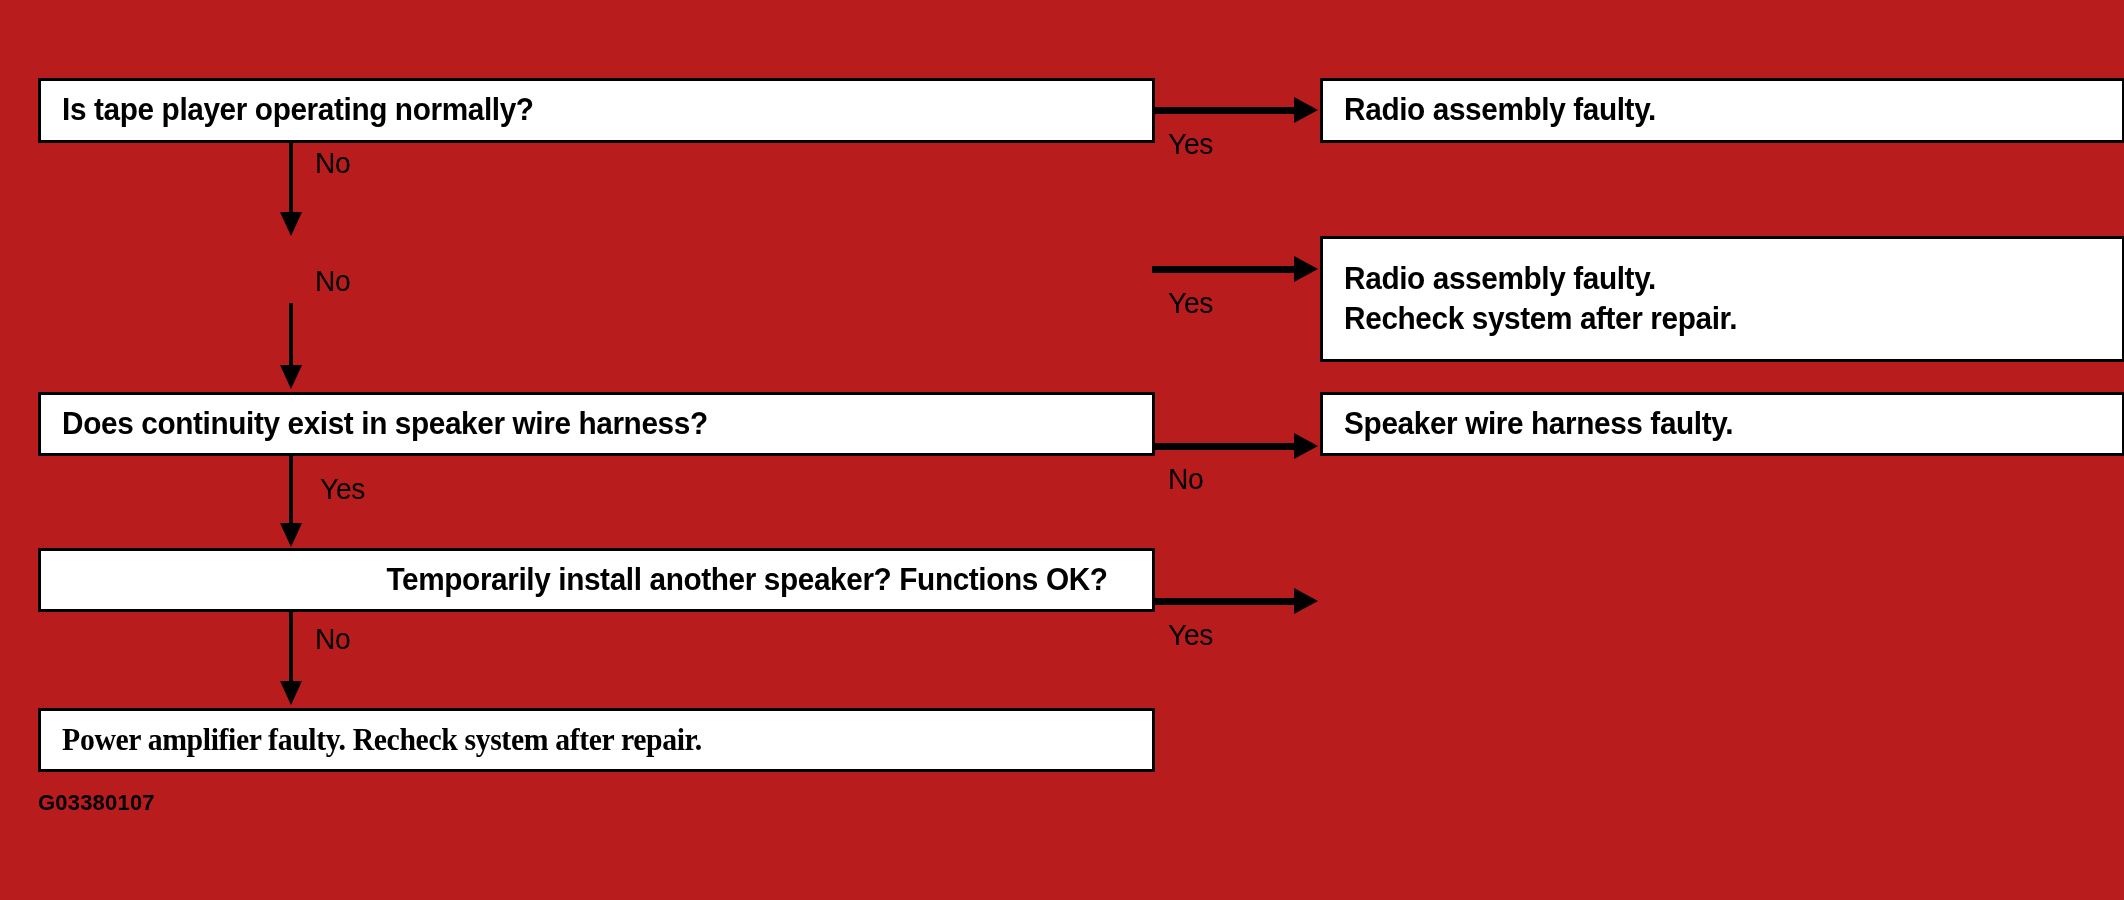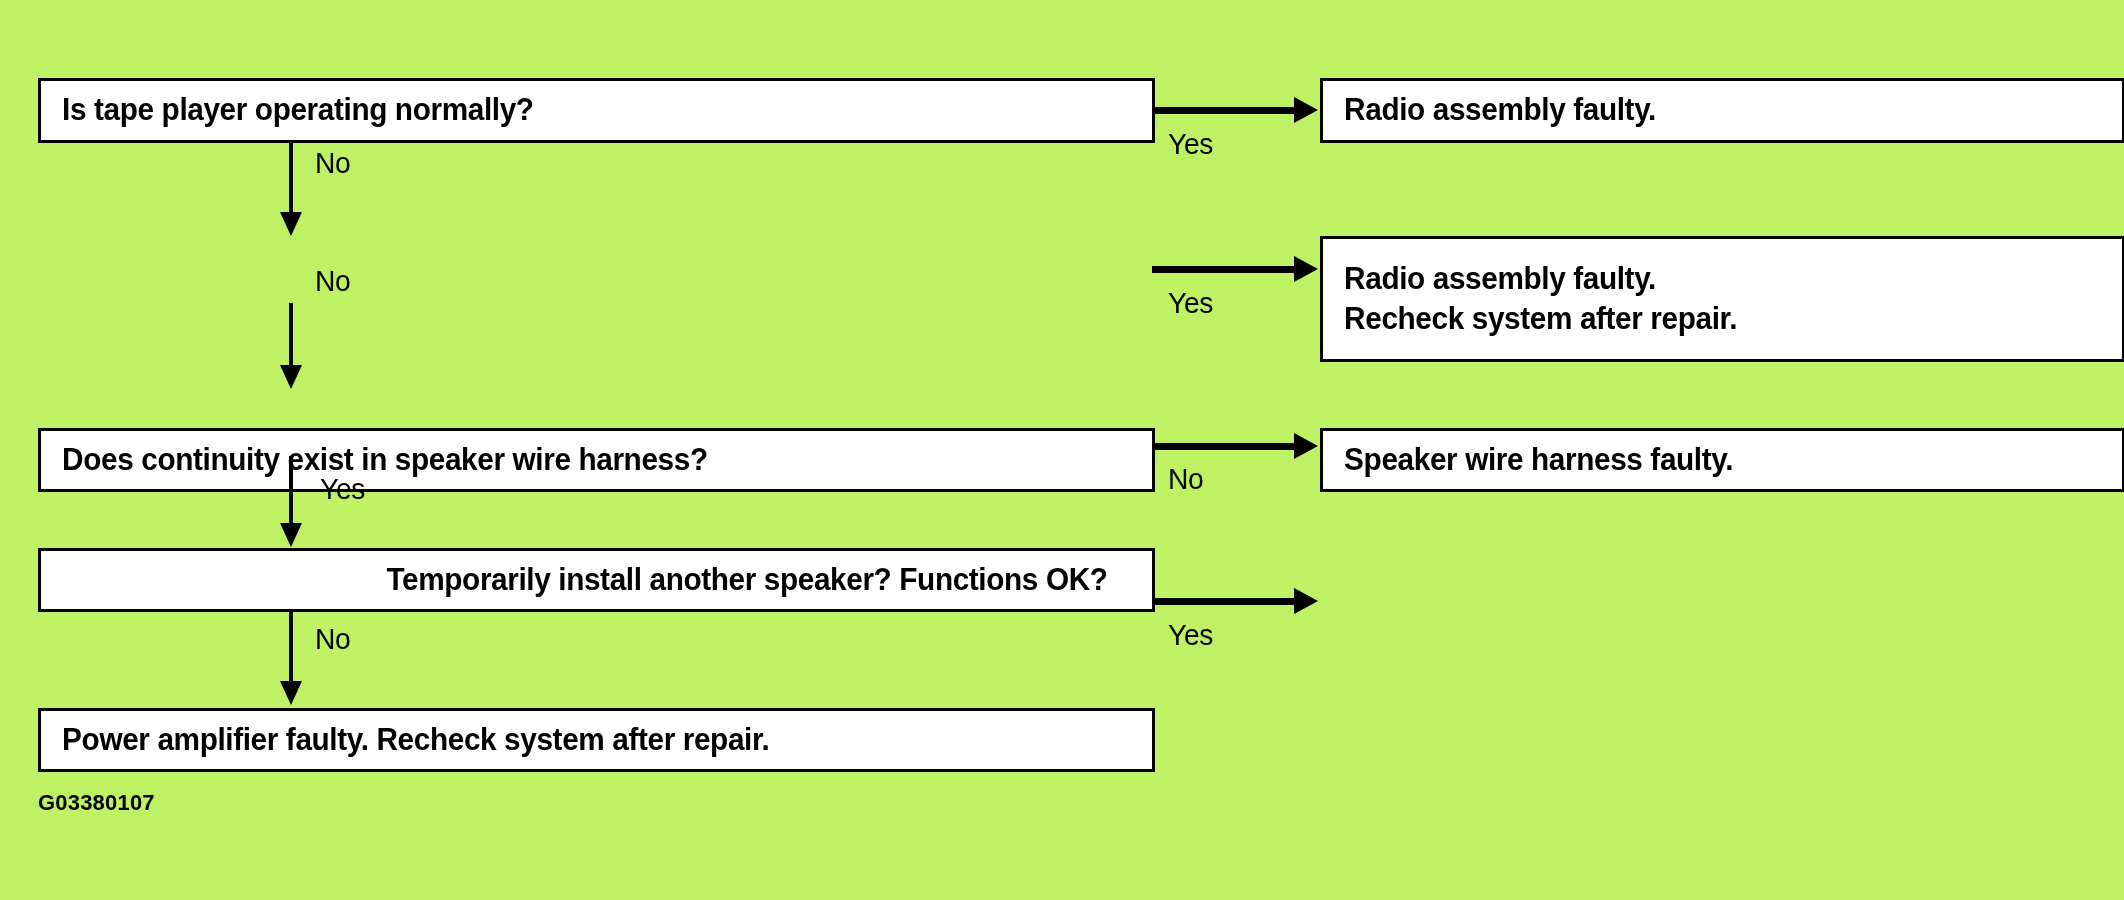--- a/index.html
+++ b/index.html
@@ -8,21 +8,21 @@
     background: #ffffff;
   }
   body {
     font-family: "Liberation Sans", "DejaVu Sans", sans-serif;
     -webkit-font-smoothing: none;
   }
   #canvas {
     position: relative;
     width: 2124px;
     height: 900px;
-    background: #bef264;
+    background: #b91c1c;
     overflow: hidden;
   }
 
   
   .fbox {
     position: absolute;
     box-sizing: border-box;
     border: 3px solid #000000;
     background: #ffffff;
     display: flex;
@@ -42,23 +42,23 @@
   }
 
   
   .col-left  { left: 38px;  width: 1117px; }
   
   .col-right { left: 1320px; width: 805px; }
 
   .row1 { top: 78px;  height: 65px; }
   .row2 { top: 236px; height: 67px; }
   .row2tall { top: 236px; height: 126px; }
-  .row3 { top: 392px; height: 64px; margin-top: 36px; }
+  .row3 { top: 392px; height: 64px; }
   .row4 { top: 548px; height: 64px; text-align: right; }
-  .row5 { top: 708px; height: 64px; }
+  .row5 { top: 708px; height: 64px; font-family: Liberation Serif, serif; }
 
   
   
   .h-conn {
     position: absolute;
     height: 7px;
     background: #000000;
   }
   .h-arrow {
     position: absolute;

